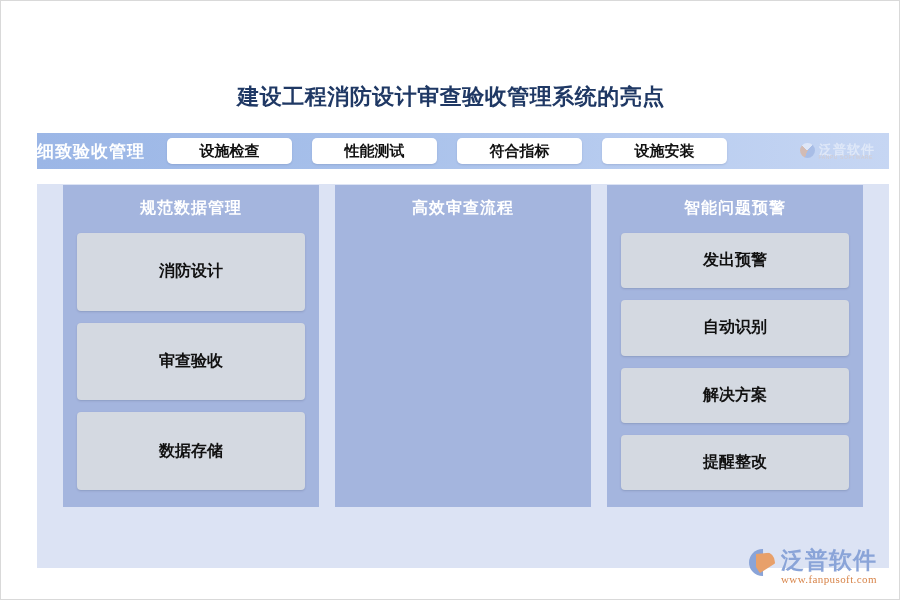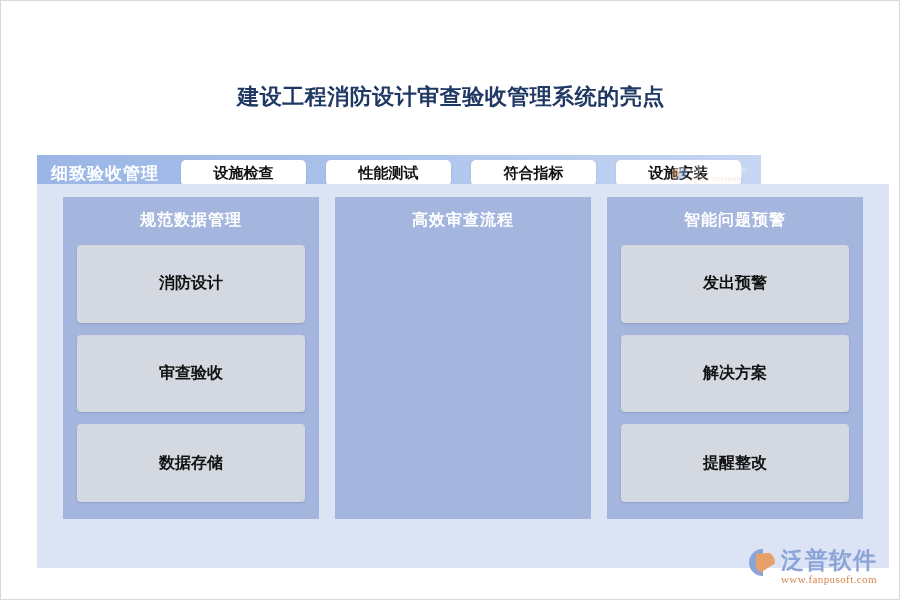--- a/index.html
+++ b/index.html
@@ -38,27 +38,26 @@
     color: #1f3864;
     letter-spacing: 0.5px;
     line-height: 1.1;
     white-space: nowrap;
   }
 
   
   .ribbon {
     position: absolute;
     left: 36px;
-    top: 154px;
-    width: 724px;
+    top: 132px;
+    width: 852px;
     height: 36px;
     background: linear-gradient(to right, #9bb6e6 0%, #a7c0ea 38%, #b9cdf0 72%, #c6d6f3 100%);
     display: flex;
     align-items: center;
-    padding-left: 14px;
     overflow: hidden;
   }
 
   .ribbon-title {
     font-size: 17px;
     font-weight: bold;
     color: #ffffff;
     white-space: nowrap;
     margin-right: 22px;
     letter-spacing: 1px;
@@ -116,21 +115,21 @@
     left: 36px;
     top: 183px;
     width: 852px;
     height: 384px;
     background: #dce3f4;
   }
 
   .columns {
     position: absolute;
     left: 26px;
-    top: 13px;
+    top: 1px;
     width: 800px;
     height: 322px;
     display: flex;
     justify-content: space-between;
   }
 
   .column {
     width: 256px;
     background: #a4b5de;
     display: flex;
@@ -253,20 +252,21 @@
       </div>
 
       <div class="column">
         <div class="column-title">高效审查流程</div>
       </div>
 
       <div class="column">
         <div class="column-title">智能问题预警</div>
         <div class="items">
           <div class="item">发出预警</div>
+          <div class="item">自动识别</div>
           <div class="item">解决方案</div>
           <div class="item">提醒整改</div>
         </div>
       </div>
 
     </div>
   </div>
 
   <div class="brand">
     <span class="brand-mark">

